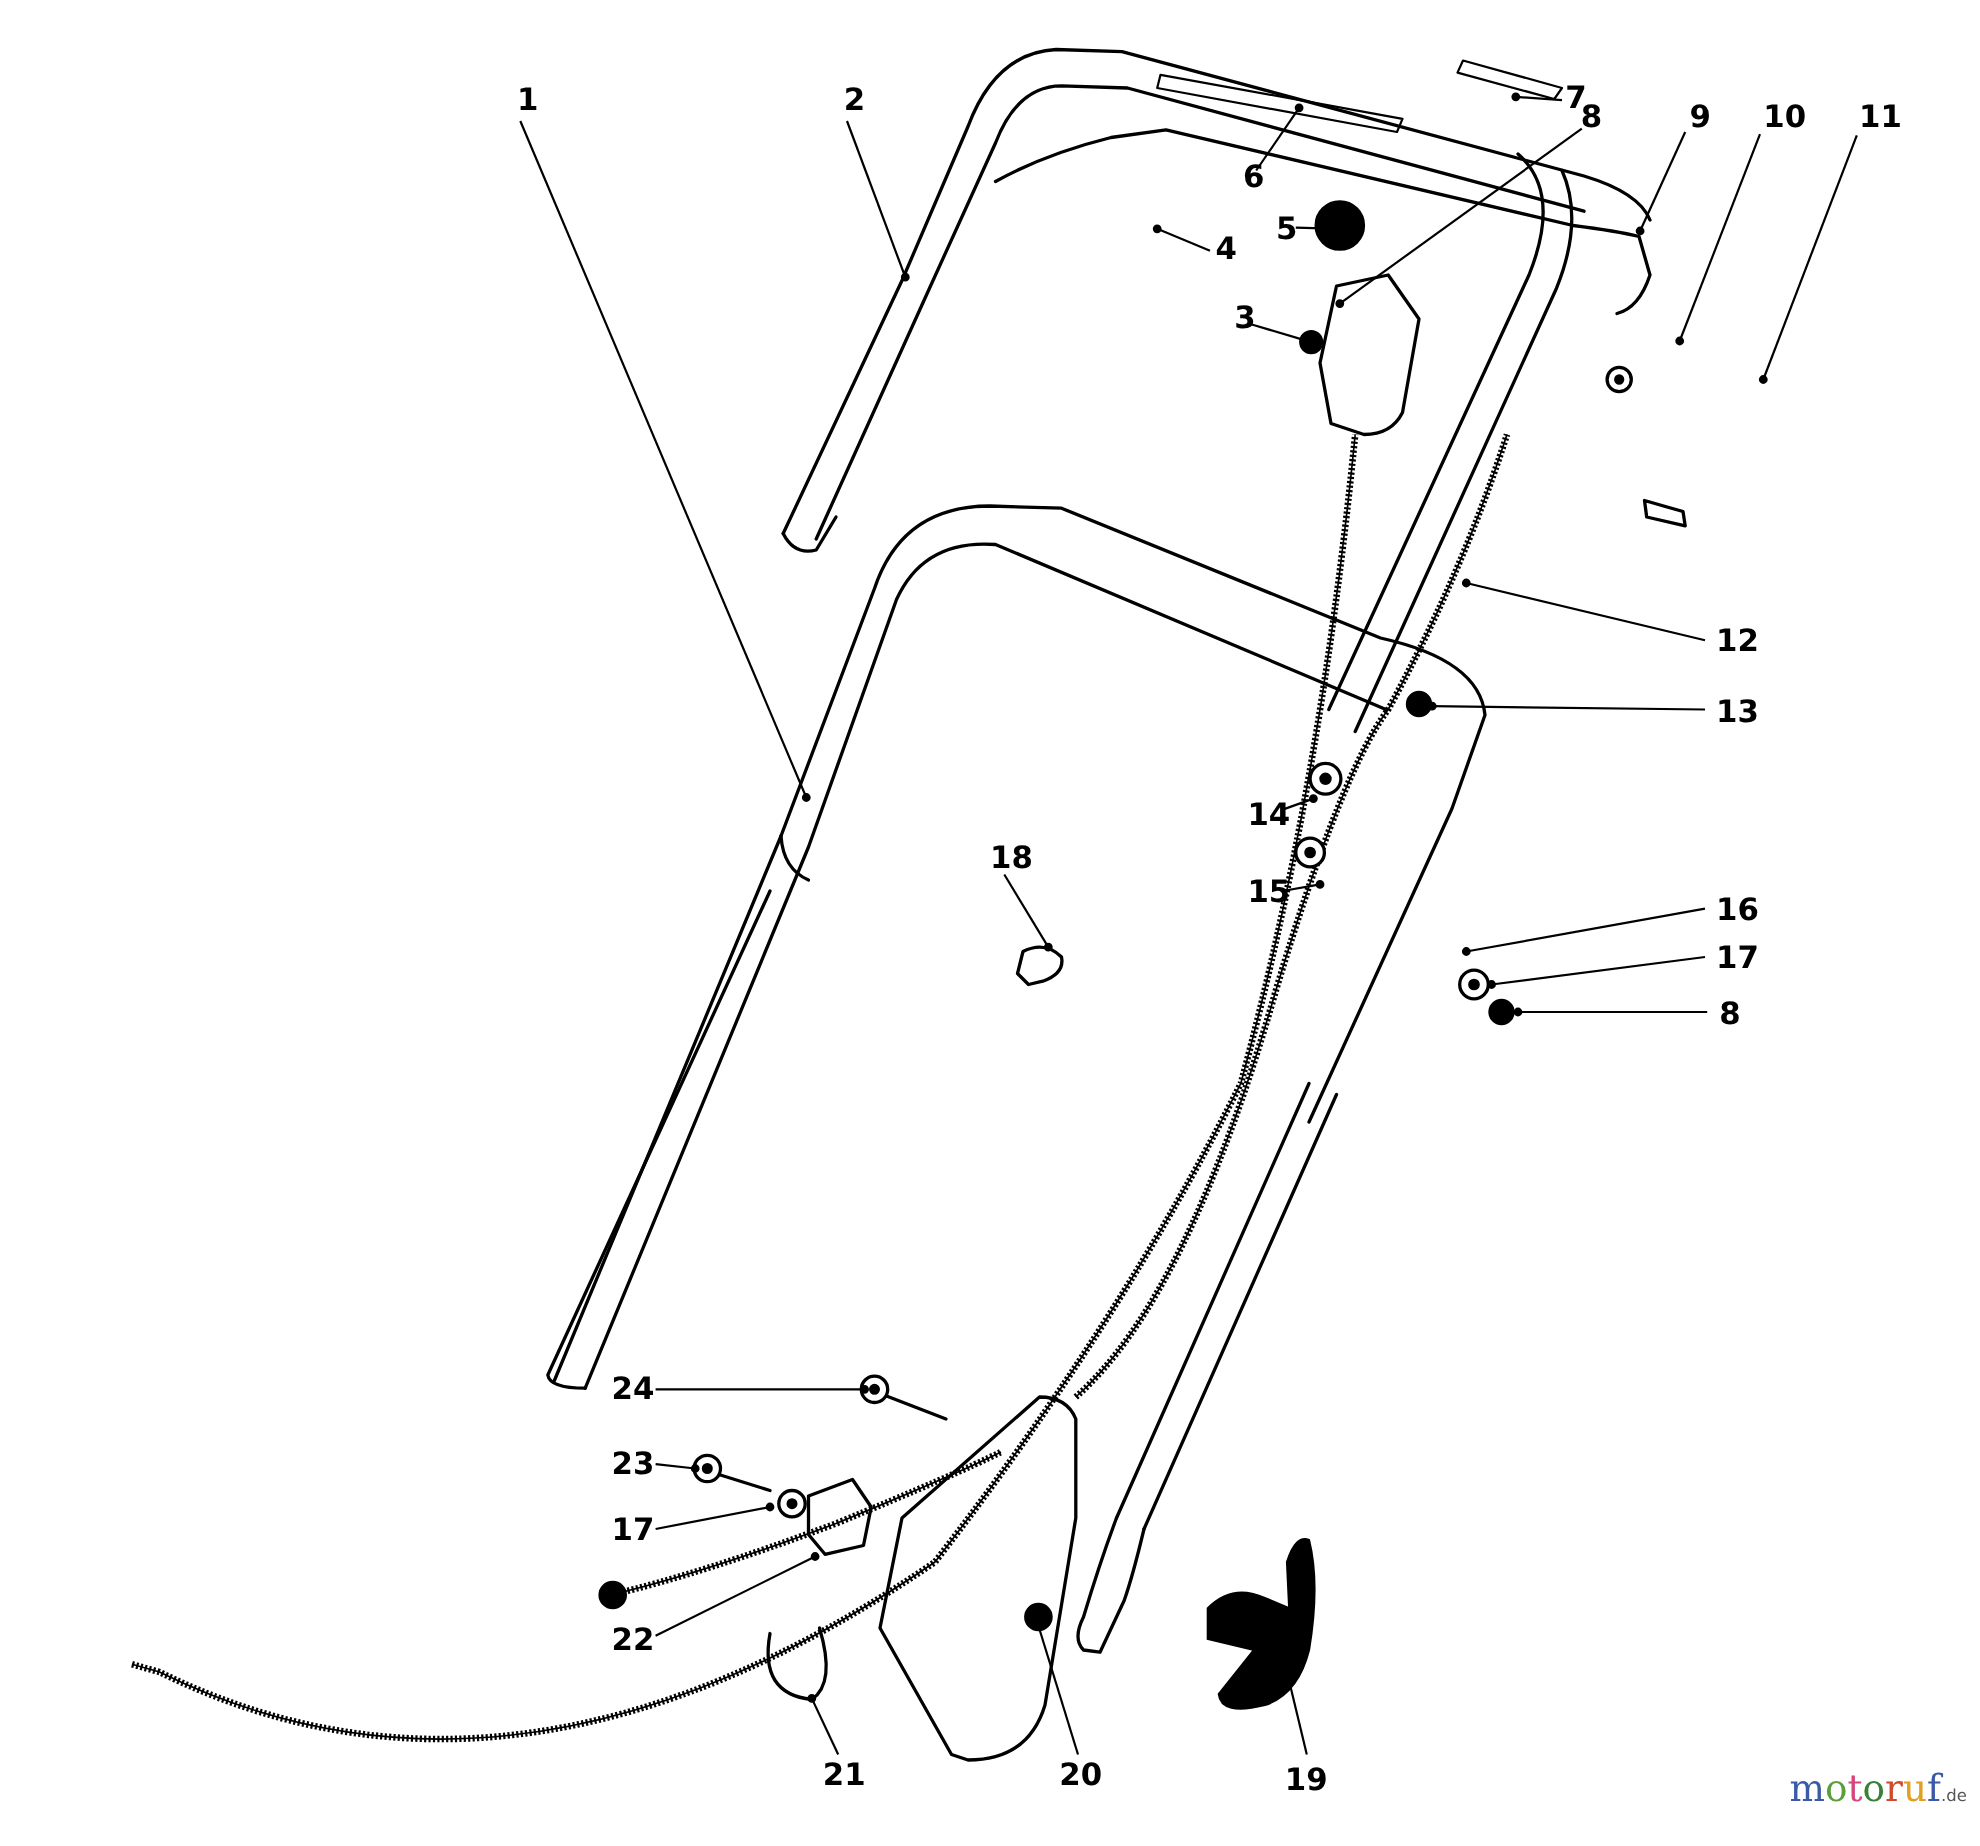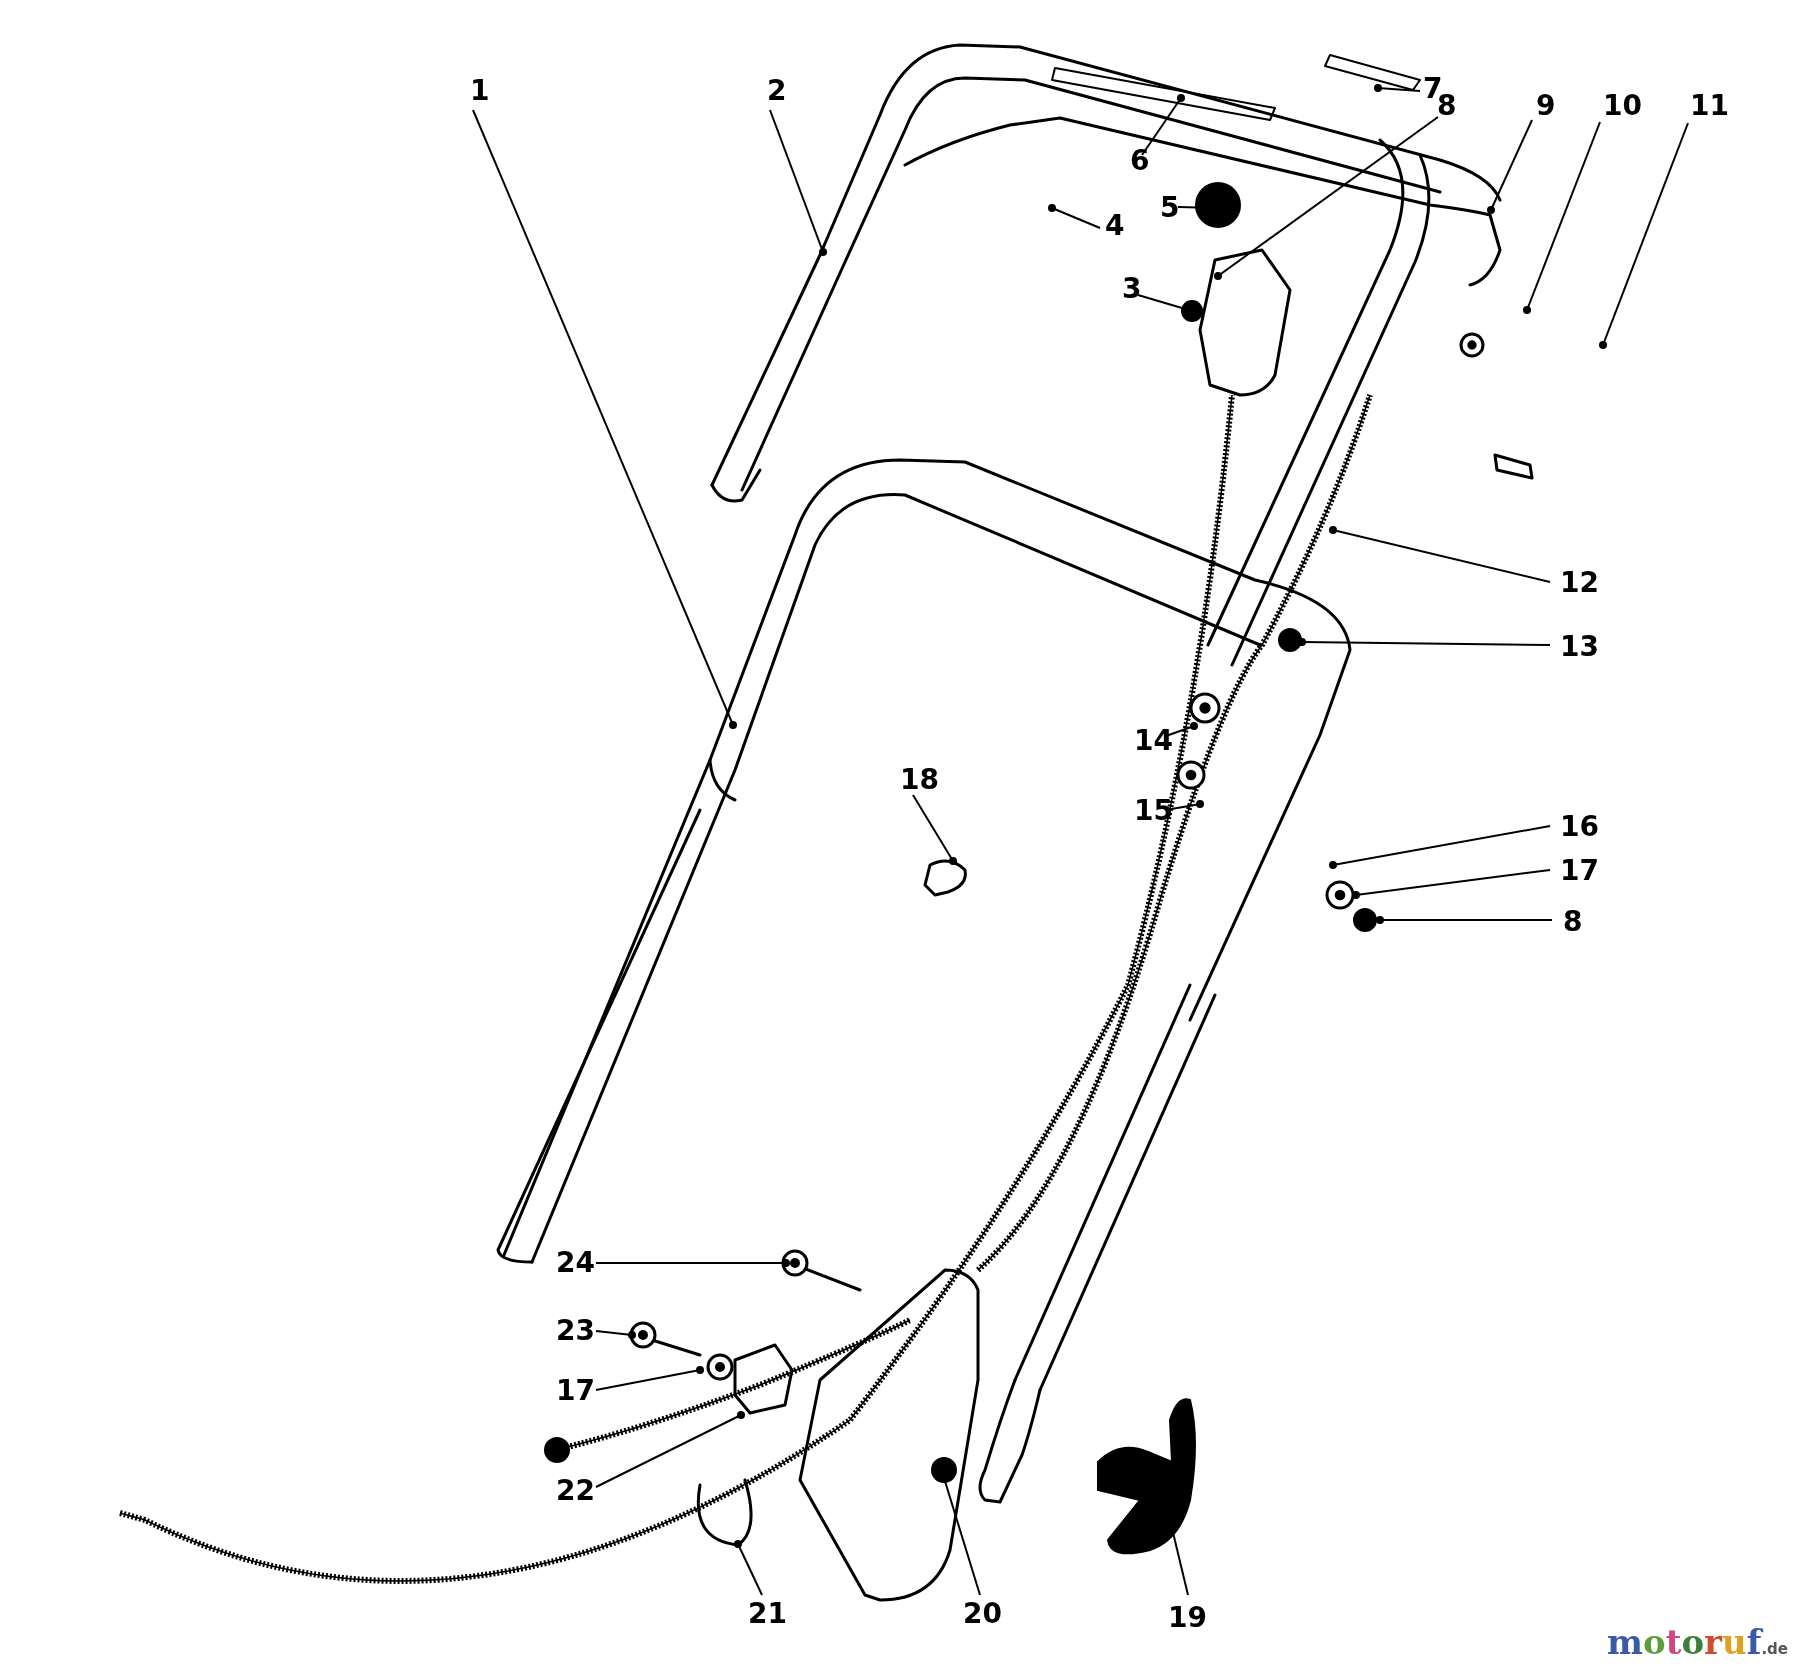--- a/index.html
+++ b/index.html
@@ -6,21 +6,21 @@
   #canvas { position: relative; width: 1800px; height: 1678px; background: #ffffff; overflow: hidden; }
   svg#diagram { position: absolute; left: 0; top: 0; }
   .part { fill: none; stroke: #000; stroke-width: 3; stroke-linecap: round; stroke-linejoin: round; }
   .part-thin { fill: none; stroke: #000; stroke-width: 2; stroke-linecap: round; stroke-linejoin: round; }
   .part-fill { fill: #000; stroke: #000; stroke-width: 2; }
   .part-white { fill: #fff; stroke: #000; stroke-width: 3; stroke-linejoin: round; }
   .cable { fill: none; stroke: #000; stroke-width: 6; stroke-dasharray: 2 2; stroke-linecap: butt; }
   .cable-core { fill: none; stroke: #000; stroke-width: 1.5; }
   .leader { fill: none; stroke: #000; stroke-width: 2; }
   .callout { font-family: "DejaVu Sans", sans-serif; font-weight: bold; font-size: 28px; fill: #000; }
-  #watermark { position: absolute; right: 12px; bottom: 16px; font-family: "DejaVu Serif", serif; font-size: 34px; letter-spacing: 0px; font-weight: bold; }
+  #watermark { position: absolute; right: 12px; bottom: 32px; font-family: "DejaVu Serif", serif; font-size: 34px; letter-spacing: 0px; }
   #watermark .suffix { font-size: 15px; color: #555; font-family: "DejaVu Sans", sans-serif; }
 </style>
 </head>
 <body>
 
 <div id="canvas">
   <svg id="diagram" width="1800" height="1678" viewBox="0 0 1800 1678">
     <g id="parts-layer">
         <path d="M 712 485 L 820 255 L 880 115 Q 905 48 960 45 L 1020 47 L 1440 160 Q 1490 175 1500 200" class="part"></path>
         <path d="M 742 490 L 845 262 L 905 130 Q 925 78 965 78 L 1025 80 L 1440 192" class="part"></path>

